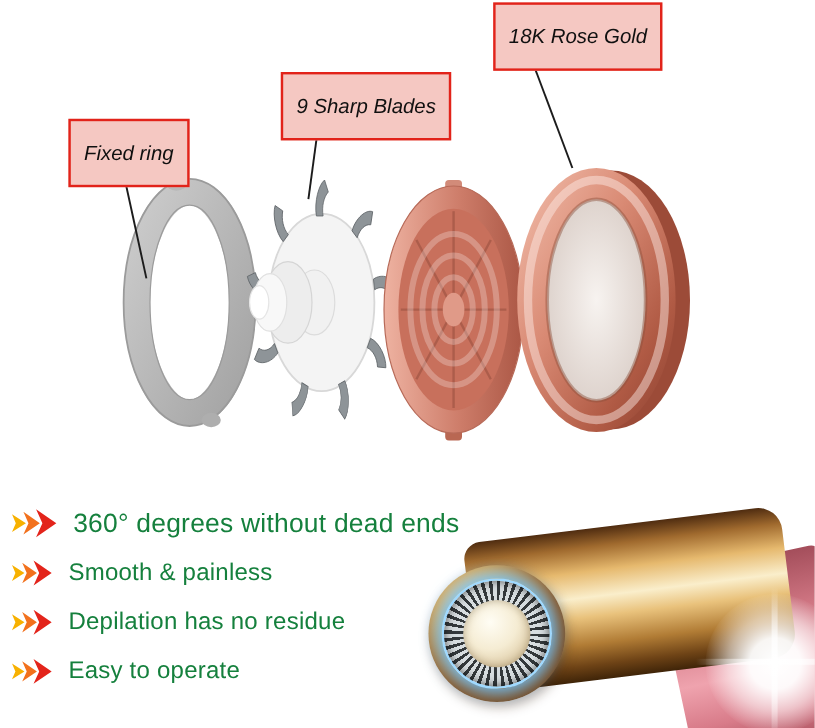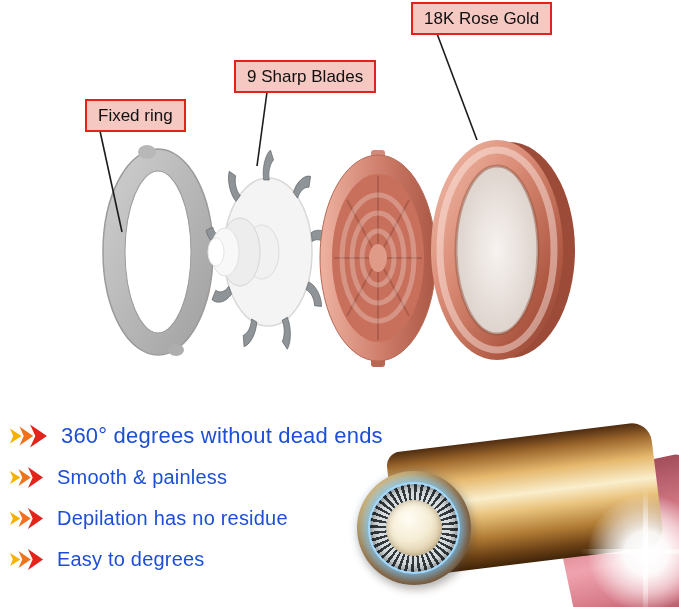--- a/index.html
+++ b/index.html
@@ -3,32 +3,32 @@
 <meta charset="utf-8">
 <style>
   html,body{margin:0;padding:0;background:#fff;}
   .page{
     position:relative;width:679px;height:607px;background:#ffffff;
     overflow:hidden;font-family:"Liberation Sans",sans-serif;color:#1b1b1b;
   }
   
   .callout{
     position:absolute;background:#f5c8c2;border:2px solid #e2231a;
-    padding:4px 11px;font-size:17px;font-weight:500;color:#101010;
-    white-space:nowrap;line-height:1.25;
-  }
-  .callout.fixed{left:57px;top:99px;margin-left:28px;}
+    padding:16px 11px;font-size:17px;font-weight:500;color:#101010;
+    white-space:nowrap;line-height:1.25;font-style:italic;
+  }
+  .callout.fixed{left:57px;top:99px;}
   .callout.blades{left:234px;top:60px;}
   .callout.rose{left:411px;top:2px;}
   
   .exploded{position:absolute;left:0;top:0;}
   
   .features{position:absolute;left:10px;top:420px;width:430px;}
   .feature-row{display:flex;align-items:center;gap:13px;height:32px;margin-bottom:9px;}
-  .feature-row .txt{font-size:20px;color:#1d4ed8;letter-spacing:.2px;}
+  .feature-row .txt{font-size:20px;color:#15803d;letter-spacing:.2px;}
   .feature-row.first .txt{font-size:22px;}
   .arrow-ico{flex:0 0 auto;display:block;}
   
   .device{position:absolute;left:335px;top:437px;width:344px;height:170px;}
   .handle{
     position:absolute;left:232px;top:28px;width:140px;height:210px;
     transform:rotate(-12deg);border-radius:10px;
     background:linear-gradient(180deg,#a44e5b 0%,#cf7582 22%,#efa3ae 45%,#d87b89 62%,#a2495657 75%,#8e3f4a 100%);
     background:linear-gradient(180deg,#a44e5b 0%,#cf7582 22%,#efa3ae 45%,#d87b89 62%,#a24956 78%,#79333d 100%);
   }
@@ -191,21 +191,21 @@
         <polygon points="19,1 35,12 19,23 24,12" fill="#e3241b"></polygon>
       </svg>
       <span class="txt">Depilation has no residue</span>
     </div>
     <div class="feature-row">
       <svg class="arrow-ico" width="34" height="23" viewBox="0 0 36 24">
         <polygon points="0,5 11,12 0,19 3,12" fill="#f7b100"></polygon>
         <polygon points="9,3 22,12 9,21 13,12" fill="#f2711d"></polygon>
         <polygon points="19,1 35,12 19,23 24,12" fill="#e3241b"></polygon>
       </svg>
-      <span class="txt">Easy to degrees</span>
+      <span class="txt">Easy to operate</span>
     </div>
   </div>
 
   <div class="device">
     <div class="handle"></div>
     <div class="barrel"></div>
     <div class="flare">
       <div class="bar-h"></div>
       <div class="bar-v"></div>
     </div>

